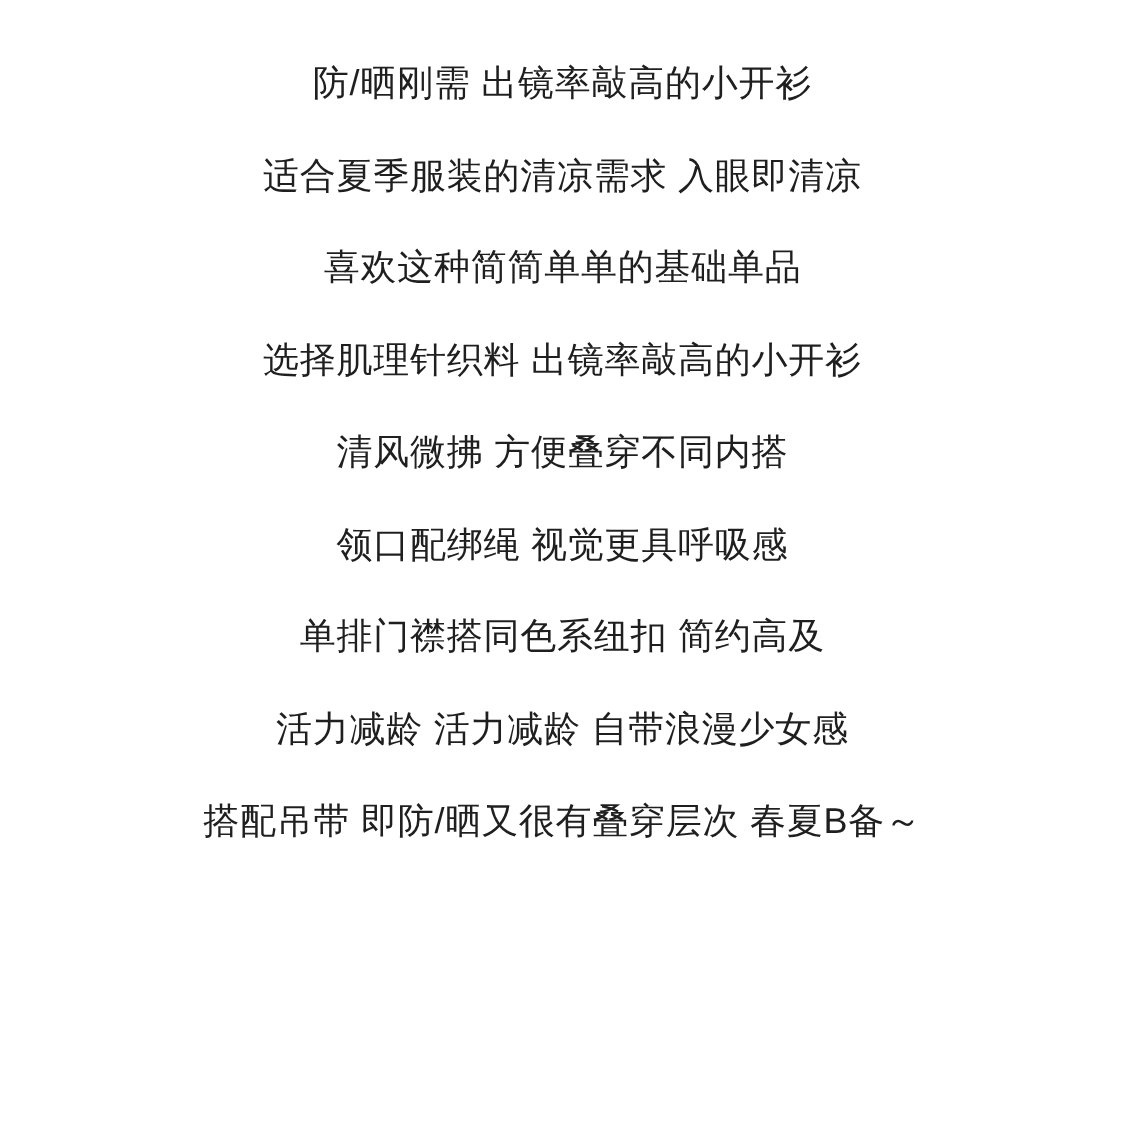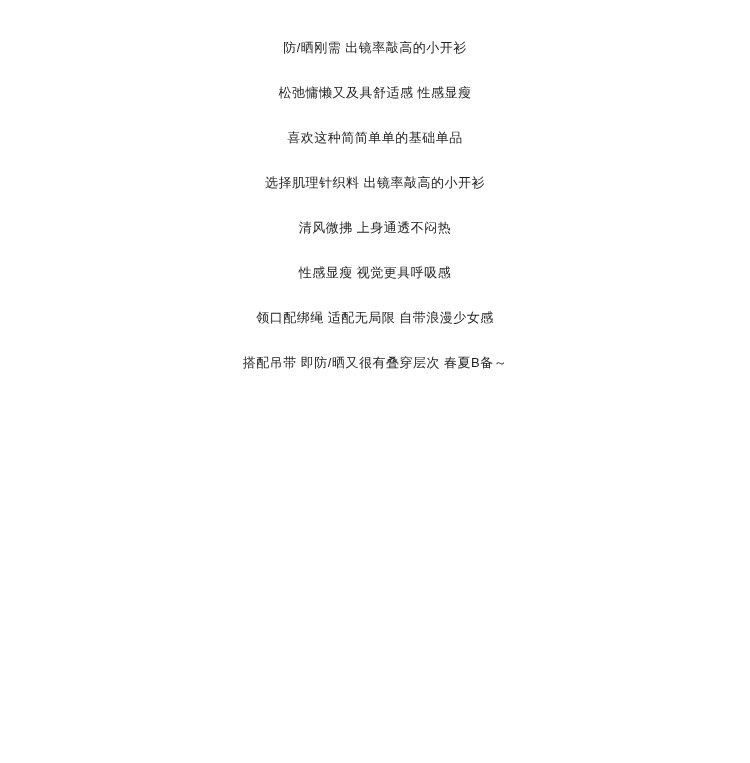--- a/index.html
+++ b/index.html
@@ -19,34 +19,35 @@
     height: 763px;
     box-sizing: border-box;
     padding: 38px 40px 0 40px;
     display: flex;
     flex-direction: column;
     align-items: center;
   }
   .line {
     width: 100%;
     text-align: center;
-    font-size: 13px;
+    font-size: 24px;
     line-height: 1.5;
     letter-spacing: 0.5px;
     color: #1f1f1f;
     font-weight: 500;
     margin: 0 0 25.5px 0;
     white-space: pre;
   }
 </style>
 </head>
 <body>
 
 <div class="page">
   <p class="line">防/晒刚需 出镜率敲高的小开衫</p>
-  <p class="line">松弛慵懒又及具舒适感 性感显瘦</p>
+  <p class="line">适合夏季服装的清凉需求 入眼即清凉</p>
   <p class="line">喜欢这种简简单单的基础单品</p>
   <p class="line">选择肌理针织料 出镜率敲高的小开衫</p>
-  <p class="line">清风微拂 上身通透不闷热</p>
-  <p class="line">性感显瘦 视觉更具呼吸感</p>
-  <p class="line">领口配绑绳 适配无局限 自带浪漫少女感</p>
+  <p class="line">清风微拂 方便叠穿不同内搭</p>
+  <p class="line">领口配绑绳 视觉更具呼吸感</p>
+  <p class="line">单排门襟搭同色系纽扣 简约高及</p>
+  <p class="line">活力减龄 活力减龄 自带浪漫少女感</p>
   <p class="line">搭配吊带 即防/晒又很有叠穿层次 春夏B备～</p>
 </div>
 
 </body></html>

